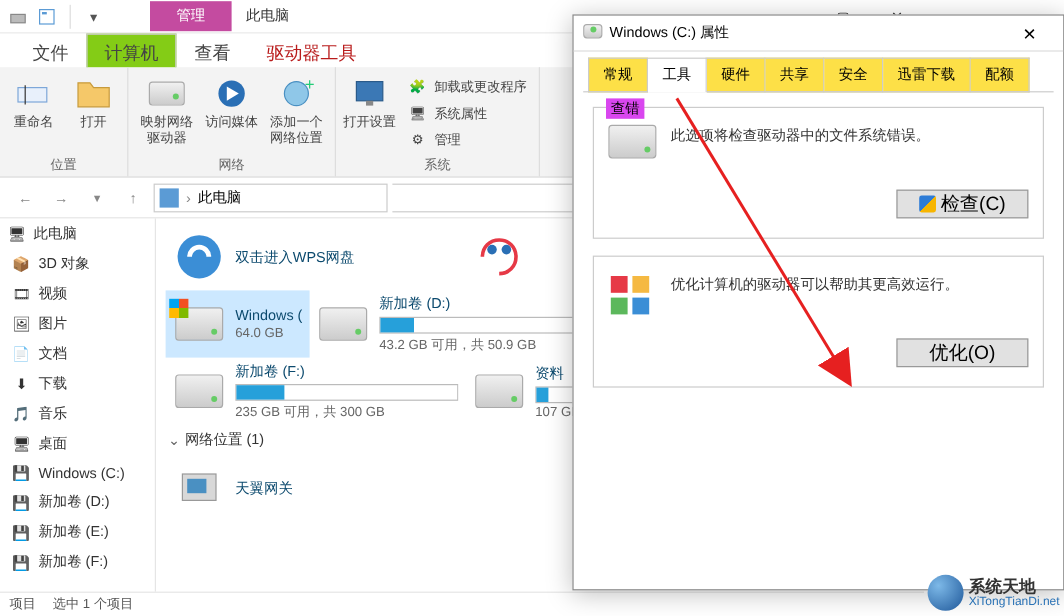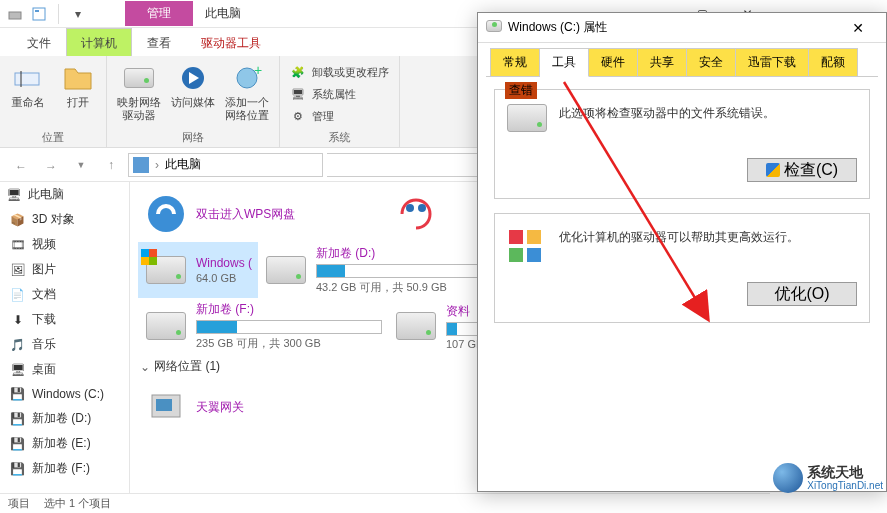--- a/index.html
+++ b/index.html
@@ -13,22 +13,22 @@
 .titlebar .qat { display: flex; gap: 6px; padding: 0 6px; align-items: center; }
 .titlebar .qat-icon { width: 18px; height: 18px; display: flex; align-items: center; justify-content: center; color: #555; }
 .titlebar .sep { width: 1px; height: 20px; background: #ddd; margin: 0 4px; }
 .titlebar .context-tab { background: #c44ba0; color: #fff; padding: 4px 22px; font-size: 12px; margin-left: 32px; }
 .titlebar .title-text { margin-left: 12px; color: #333; }
 .titlebar .winctrl { margin-left: auto; display: flex; }
 .titlebar .winctrl .btn { width: 45px; height: 28px; display: flex; align-items: center; justify-content: center; color: #333; }
 
 
 .ribtabs { height: 28px; display: flex; padding-left: 12px; background: #fff; }
-.ribtabs .tab { padding: 6px 14px; font-size: 12px; color: #444; border: 1px solid transparent; }
-.ribtabs .tab.active { background: #bef264; border: 1px solid #ccc; border-bottom: none; }
+.ribtabs .tab { padding: 6px 14px; font-size: 15px; color: #444; border: 1px solid transparent; }
+.ribtabs .tab.active { background: #84cc16; border: 1px solid #ccc; border-bottom: none; }
 .ribtabs .tab.context { color: #b91c1c; }
 
 
 .ribbon { height: 92px; background: #f3f3f3; border-bottom: 1px solid #ddd; display: flex; }
 .ribgroup { border-right: 1px solid #ddd; display: flex; flex-direction: column; }
 .ribgroup .items { flex: 1; display: flex; align-items: flex-start; padding: 4px 6px 0 6px; gap: 6px; }
 .ribgroup .label { text-align: center; font-size: 11px; color: #666; padding-bottom: 2px; }
 .bigbtn { display: flex; flex-direction: column; align-items: center; width: 44px; text-align: center; font-size: 11px; color: #444; line-height: 1.2; padding-top: 2px; }
 .bigbtn .bi { width: 32px; height: 32px; margin-bottom: 2px; display: flex; align-items: center; justify-content: center; position: relative; }
 .smallbtns { display: flex; flex-direction: column; gap: 2px; padding: 2px 4px; }
@@ -48,52 +48,52 @@
 .navpane { width: 130px; border-right: 1px solid #e5e5e5; overflow: hidden; }
 .navitem { display: flex; align-items: center; gap: 6px; padding: 4px 6px 4px 10px; font-size: 12px; color: #333; }
 .navitem.hdr { font-weight: normal; padding-left: 6px; }
 .navitem .ni { width: 16px; height: 16px; display: flex; align-items: center; justify-content: center; }
 
 .mainpane { flex: 1; padding: 4px 8px; overflow: hidden; }
 .tilegrid { display: flex; flex-wrap: wrap; gap: 0; }
 .tile { width: 250px; height: 56px; display: flex; align-items: center; gap: 8px; padding: 4px 6px; }
 .tile .ticon { width: 44px; height: 44px; display: flex; align-items: center; justify-content: center; flex-shrink: 0; }
 .tile .tinfo { flex: 1; display: flex; flex-direction: column; justify-content: center; gap: 2px; font-size: 12px; overflow: hidden; }
-.tile .tname { color: #a21caf; white-space: nowrap; }
+.tile .tname { color: #0c4a6e; white-space: nowrap; }
 .tile .tbar { width: 100%; height: 14px; border: 1px solid #bbb; background: #fff; }
 .tile .tbar .fill { height: 100%; background: #26a0da; }
 .tile .tstat { color: #666; font-size: 11px; white-space: nowrap; }
 .tile.sel { background: #cce8ff; }
 .grouphdr { color: #333; padding: 4px 0 4px 2px; display: flex; align-items: center; gap: 4px; width: 100%; }
 
 .statusbar { position: absolute; bottom: 0; left: 0; right: 0; height: 20px; border-top: 1px solid #e5e5e5; display: flex; align-items: center; padding: 0 8px; font-size: 11px; color: #555; gap: 14px; }
 
 
 .dialog { position: absolute; right: 0; top: 12px; width: 410px; height: 480px; background: #fff; border: 1px solid #888; box-shadow: 0 3px 20px rgba(0,0,0,0.25); }
 .dlgtitle { height: 30px; display: flex; align-items: center; padding: 0 8px; border-bottom: 1px solid #ddd; }
 .dlgtitle .dicon { width: 16px; height: 16px; margin-right: 6px; }
 .dlgtitle .dclose { margin-left: auto; width: 40px; height: 30px; display: flex; align-items: center; justify-content: center; font-size: 14px; }
 .dlgtabs { display: flex; padding: 4px 8px 0 12px; gap: 0; }
 .dlgtabs .dtab { padding: 5px 12px; border: 1px solid #ccc; border-left: none; font-size: 12px; background: #fde047; position: relative; top: 1px; }
 .dlgtabs .dtab:first-child { border-left: 1px solid #ccc; }
 .dlgtabs .dtab.active { background: #fff; border-bottom: 1px solid #fff; z-index: 2; }
 .dlgbody { border-top: 1px solid #ccc; margin: 0 8px; padding: 12px 8px; position: relative; }
 .fieldset { border: 1px solid #ccc; margin-bottom: 14px; padding: 14px 12px 16px 12px; position: relative; }
-.fieldset .legend { position: absolute; top: -8px; left: 10px; background: #c2410c; padding: 0 4px; font-size: 12px; }
+.fieldset .legend { position: absolute; top: -8px; left: 10px; background: #d946ef; padding: 0 4px; font-size: 12px; }
 .fsrow { display: flex; gap: 12px; align-items: flex-start; }
 .fsicon { width: 40px; height: 40px; flex-shrink: 0; }
 .fsdesc { flex: 1; font-size: 12px; color: #333; line-height: 1.5; }
 .fsbtn { display: block; margin-left: auto; margin-top: 14px; width: 110px; height: 24px; border: 1px solid #999; background: #e1e1e1; font-size: 16px; display: flex; align-items: center; justify-content: center; gap: 4px; }
 .fsbtn.shield::before { content: ""; width: 14px; height: 14px; background: linear-gradient(135deg,#2e7cd6 50%,#f7b500 50%); border-radius: 2px; display: inline-block; }
 
 
 .arrowwrap { position: absolute; left: 556px; top: 76px; width: 200px; height: 260px; pointer-events: none; z-index: 5; }
 
 
-.logo { position: absolute; right: 4px; bottom: 20px; display: flex; align-items: center; gap: 4px; font-size: 12px; color: #2a72b5; }
+.logo { position: absolute; right: 4px; bottom: 4px; display: flex; align-items: center; gap: 4px; font-size: 12px; color: #2a72b5; }
 .logo .globe { width: 30px; height: 30px; border-radius: 50%; background: radial-gradient(circle at 30% 30%, #7db9e8, #1e5799); display: flex; align-items: center; justify-content: center; color: #fff; font-size: 10px; }
 .logo .ltxt { display: flex; flex-direction: column; line-height: 1.1; }
 .logo .ltxt .cn { font-weight: bold; font-size: 14px; color: #333; }
 .logo .ltxt .url { font-size: 10px; color: #2a72b5; }
 
 
 .driveicon { width: 40px; height: 28px; background: linear-gradient(#f0f0f0,#ccc); border: 1px solid #aaa; border-radius: 3px; position: relative; }
 .driveicon::after { content: ""; position: absolute; right: 4px; bottom: 4px; width: 5px; height: 5px; background: #6c6; border-radius: 50%; }
 .driveicon.win::before { content: ""; position: absolute; left: -6px; top: -8px; width: 16px; height: 16px; background: conic-gradient(#f25022 0 25%, #7fba00 25% 50%, #ffb900 50% 75%, #00a4ef 75%); }
 
@@ -185,20 +185,29 @@
               </svg>
             </div>
           <span>添加一个网络位置</span>
         </div>
       </div>
       <div class="label">网络</div>
     </div>
 
     <div class="ribgroup">
       <div class="items">
+        <div class="bigbtn">
+          <div class="bi">
+              <svg width="30" height="28">
+                <rect x="4" y="4" width="22" height="16" fill="#3b78b5" stroke="#2a5a8a"></rect>
+                <rect x="12" y="20" width="6" height="4" fill="#888"></rect>
+              </svg>
+            </div>
+          <span>打开设置</span>
+        </div>
         <div class="smallbtns">
           <div class="smallbtn">
               <span class="si">🧩</span>
               <span>卸载或更改程序</span>
             </div>
           <div class="smallbtn">
               <span class="si">🖥</span>
               <span>系统属性</span>
             </div>
           <div class="smallbtn">

